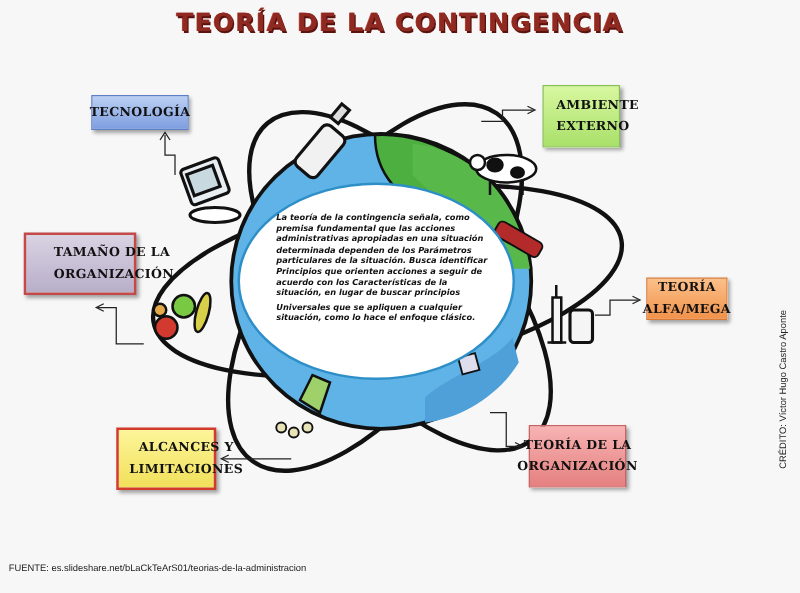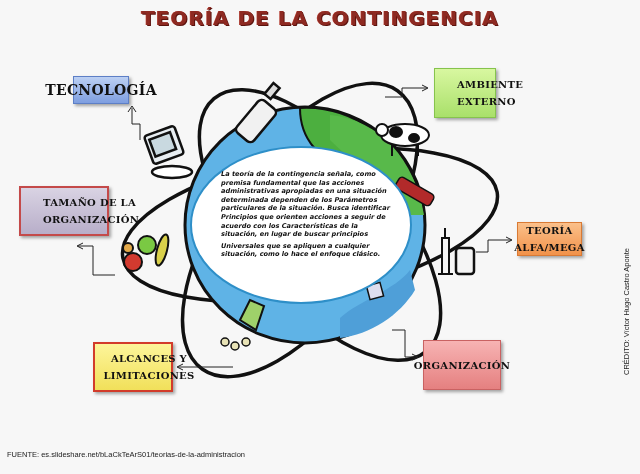--- a/index.html
+++ b/index.html
@@ -21,24 +21,24 @@
       position: absolute;
       display: flex; align-items: center; justify-content: center;
       text-align: center;
       font-family: "DejaVu Serif", serif; font-weight: bold;
       font-size: 10px; line-height: 17px; color: #111;
       box-shadow: 2px 2px 3px rgba(0,0,0,0.35);
       box-sizing: border-box;
       letter-spacing: 0.3px;
     }
     .box span { display: block; }
-    .b-tec { left: 73px; top: 76px; width: 56px; height: 28px;
-      background: linear-gradient(#bcd0f3, #7e9ee0); border: 1px solid #5d7fc6; font-size: 14px; }
+    .b-tec { left: 73px; top: 76px; width: 78px; height: 28px;
+      background: linear-gradient(#bcd0f3, #7e9ee0); border: 1px solid #5d7fc6; font-size: 10px; }
     .b-amb { left: 434px; top: 68px; width: 62px; height: 50px;
-      background: linear-gradient(#d8f7a0, #a9e06a); border: 1px solid #86c34d; text-align: left; justify-content: flex-start; padding-left: 22px; }
+      background: linear-gradient(#d8f7a0, #a9e06a); border: 1px solid #86c34d; text-align: left; justify-content: flex-start; padding-left: 10px; }
     .b-tam { left: 19px; top: 186px; width: 90px; height: 50px;
       background: linear-gradient(#d9d3e3, #b8aec9); border: 2px solid #c44a4a; text-align: left; justify-content: flex-start; padding-left: 22px; }
     .b-alfa { left: 517px; top: 222px; width: 65px; height: 34px;
       background: linear-gradient(#fbc08a, #f1924a); border: 1px solid #d97a34; }
     .b-alc { left: 93px; top: 342px; width: 80px; height: 50px;
       background: linear-gradient(#fdf59a, #f1e05a); border: 2px solid #d23b2b; padding-left: 32px; }
     .b-org { left: 423px; top: 340px; width: 78px; height: 50px;
       background: linear-gradient(#f7b3b3, #e58080); border: 1px solid #c96262; }
 
     .globe-wrap { position: absolute; left: 0; top: 0; width: 640px; height: 474px; }
@@ -183,18 +183,19 @@
 
 <div class="box b-alc">
   <div>
     <span>ALCANCES Y</span>
     <span>LIMITACIONES</span>
   </div>
 </div>
 
 <div class="box b-org">
   <div>
+    <span>TEORÍA DE LA</span>
     <span>ORGANIZACIÓN</span>
   </div>
 </div>
 
 <div class="footer">FUENTE: es.slideshare.net/bLaCkTeArS01/teorias-de-la-administracion</div>
 <div class="credit">CRÉDITO: Víctor Hugo Castro Aponte</div>
 
 </body></html>

